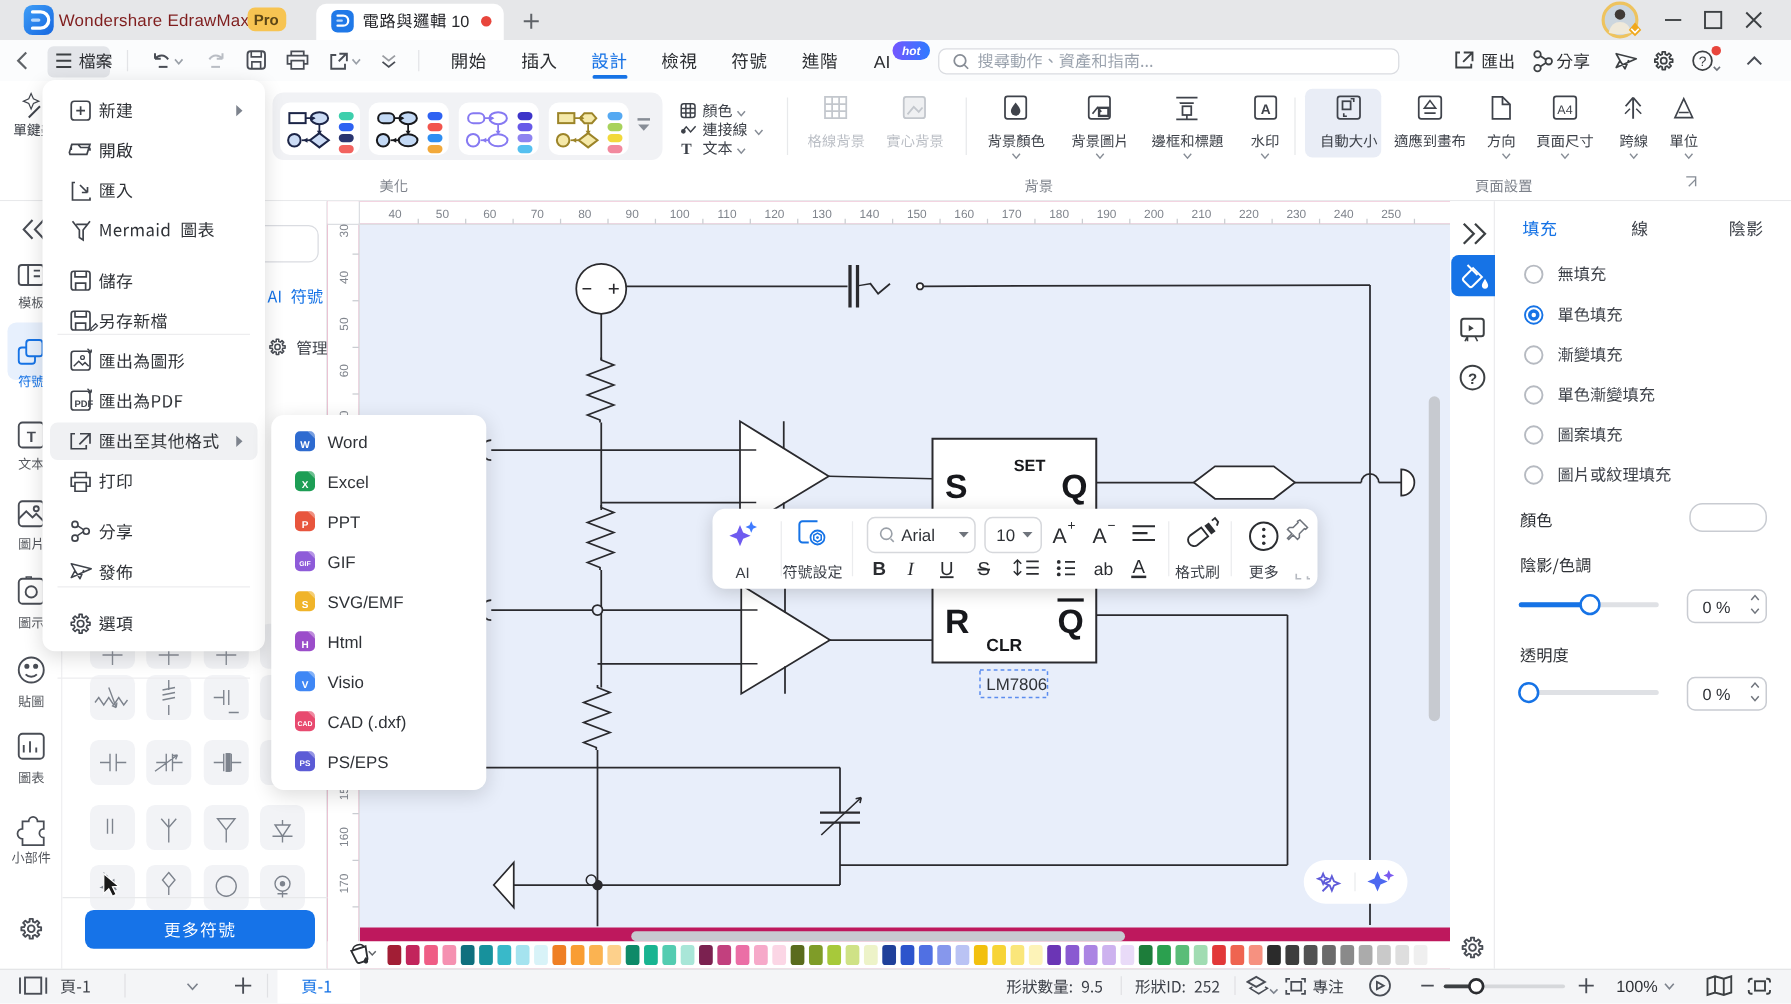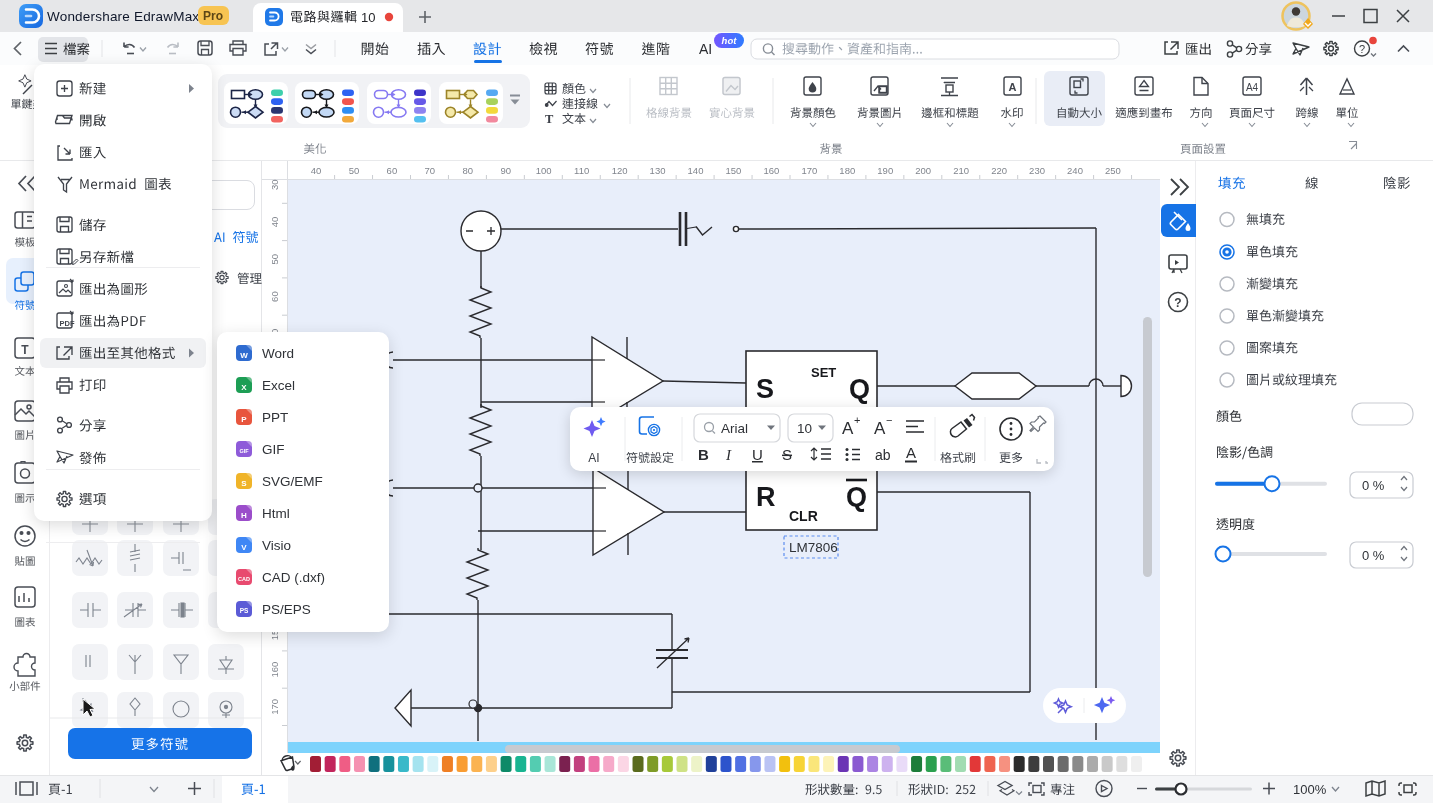--- a/index.html
+++ b/index.html
@@ -2,41 +2,41 @@
 <html><head><meta charset="utf-8"><style>
 *{margin:0;padding:0;box-sizing:border-box}
 html,body{width:1433px;height:803px;overflow:hidden;font-family:"Liberation Sans",sans-serif;position:relative;background:#fff}
 .abs{position:absolute}
 #titlebar{left:0;top:0;width:1433px;height:32px;background:#e6e7e9}
 #doctab{left:253px;top:3px;width:150px;height:29px;background:#fff;border-radius:8px 8px 0 0}
 #row2{left:0;top:32px;width:1433px;height:33px;background:#fbfcfd}
 #ribbon{left:0;top:65px;width:1433px;height:96px;background:#fff;border-bottom:1px solid #e8e9eb}
 #sidebar{left:0;top:161px;width:50px;height:614px;background:#fff;border-right:1px solid #ececee}
 #sympanel{left:50px;top:161px;width:212px;height:614px;background:#fff;border-right:1px solid #e4e5e8}
-#canvasarea{left:262px;top:161px;width:898px;height:614px;background:#7dd3fc}
+#canvasarea{left:262px;top:161px;width:898px;height:614px;background:#be185d}
 #bluepage{left:25px;top:18px;width:873px;height:563px;background:#e8eefa}
 #rightstrip{left:1160px;top:161px;width:36px;height:614px;background:#fff;border-right:1px solid #ececee}
 #rightpanel{left:1196px;top:161px;width:237px;height:614px;background:#fff}
 #statusbar{left:0;top:775px;width:1433px;height:28px;background:#f4f5f7;border-top:1px solid #e4e5e7}
 #filemenu{left:34px;top:64px;width:178px;height:457px;background:#fff;border-radius:10px;box-shadow:0 4px 16px rgba(0,0,0,.14);z-index:30}
 #submenu{left:217px;top:332px;width:172px;height:300px;background:#fff;border-radius:10px;box-shadow:0 4px 16px rgba(0,0,0,.14);z-index:31}
 #floattb{left:570px;top:407px;width:484px;height:64px;background:#fff;border-radius:10px;box-shadow:0 3px 14px rgba(0,0,0,.16);z-index:32}
 .card{position:absolute;top:82px;width:64px;height:41.5px;background:#fff;border-radius:8px}
 .cell{position:absolute;width:36px;height:36px;background:#f2f3f6;border-radius:7px}
 svg{position:absolute;overflow:visible}
 .sep{position:absolute;left:12px;width:154px;height:1px;background:#ededef}
 .mhl{position:absolute;left:6px;width:166px;height:30px;background:#f0f1f3;border-radius:6px}
 #tx0{left:0;top:0;z-index:20;pointer-events:none}
 #tx1{left:0;top:0;z-index:40;pointer-events:none}
 .lat{position:absolute;font-family:"Liberation Sans",sans-serif;color:#2f3237;white-space:nowrap}
 </style></head><body>
 
 <div class="abs" id="titlebar"></div>
 <div class="abs" id="doctab"></div>
-<div class="lat" style="left:47px;top:9px;font-size:13.5px;color:#0f172a;letter-spacing:.2px">Wondershare EdrawMax</div>
+<div class="lat" style="left:47px;top:9px;font-size:13.5px;color:#7f1d1d;letter-spacing:.2px">Wondershare EdrawMax</div>
 <svg class="abs" style="left:0;top:0;z-index:2" width="1433" height="32">
  <rect x="19" y="4" width="24" height="24" rx="7" fill="url(#lg1)"></rect>
  <defs>
       <linearGradient id="lg1" x1="0" y1="0" x2="1" y2="1">
         <stop offset="0" stop-color="#3f9ef7"></stop>
         <stop offset="1" stop-color="#1667e0"></stop>
       </linearGradient>
     </defs>
  <path d="M26 9.5h6.5a6.5 6.5 0 0 1 0 13H26" fill="none" stroke="#fff" stroke-width="2.6" stroke-linecap="round"></path>
  <path d="M26 16h5" stroke="#b9d8fb" stroke-width="2.6" stroke-linecap="round"></path>

